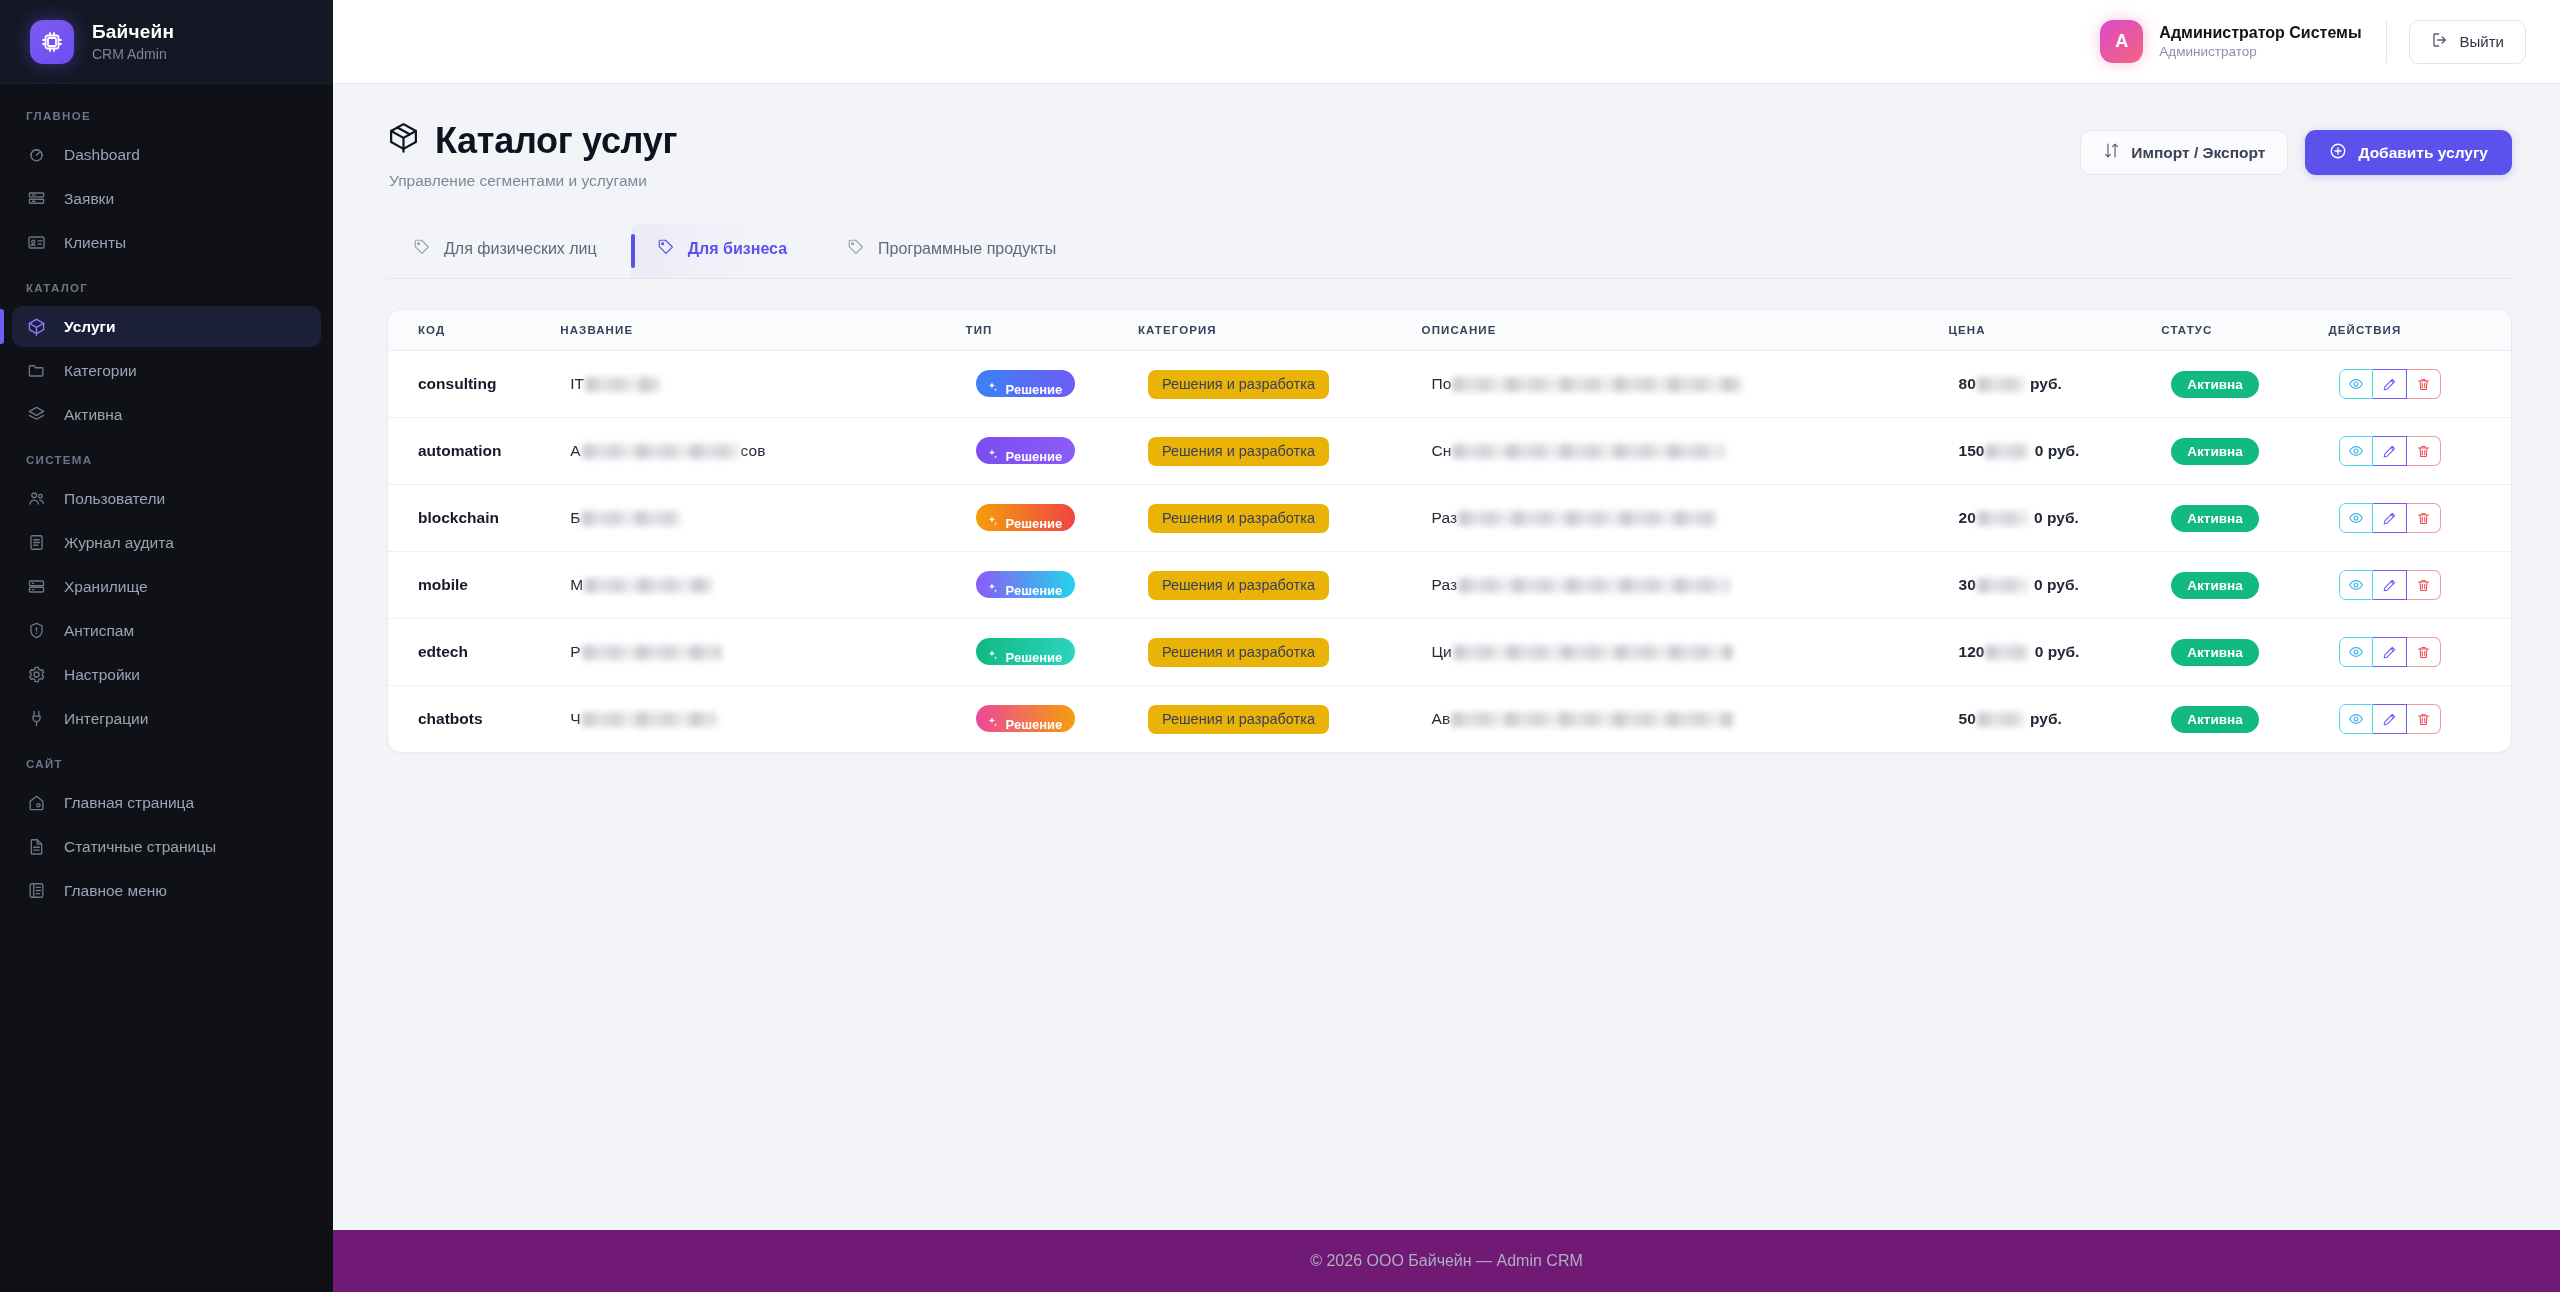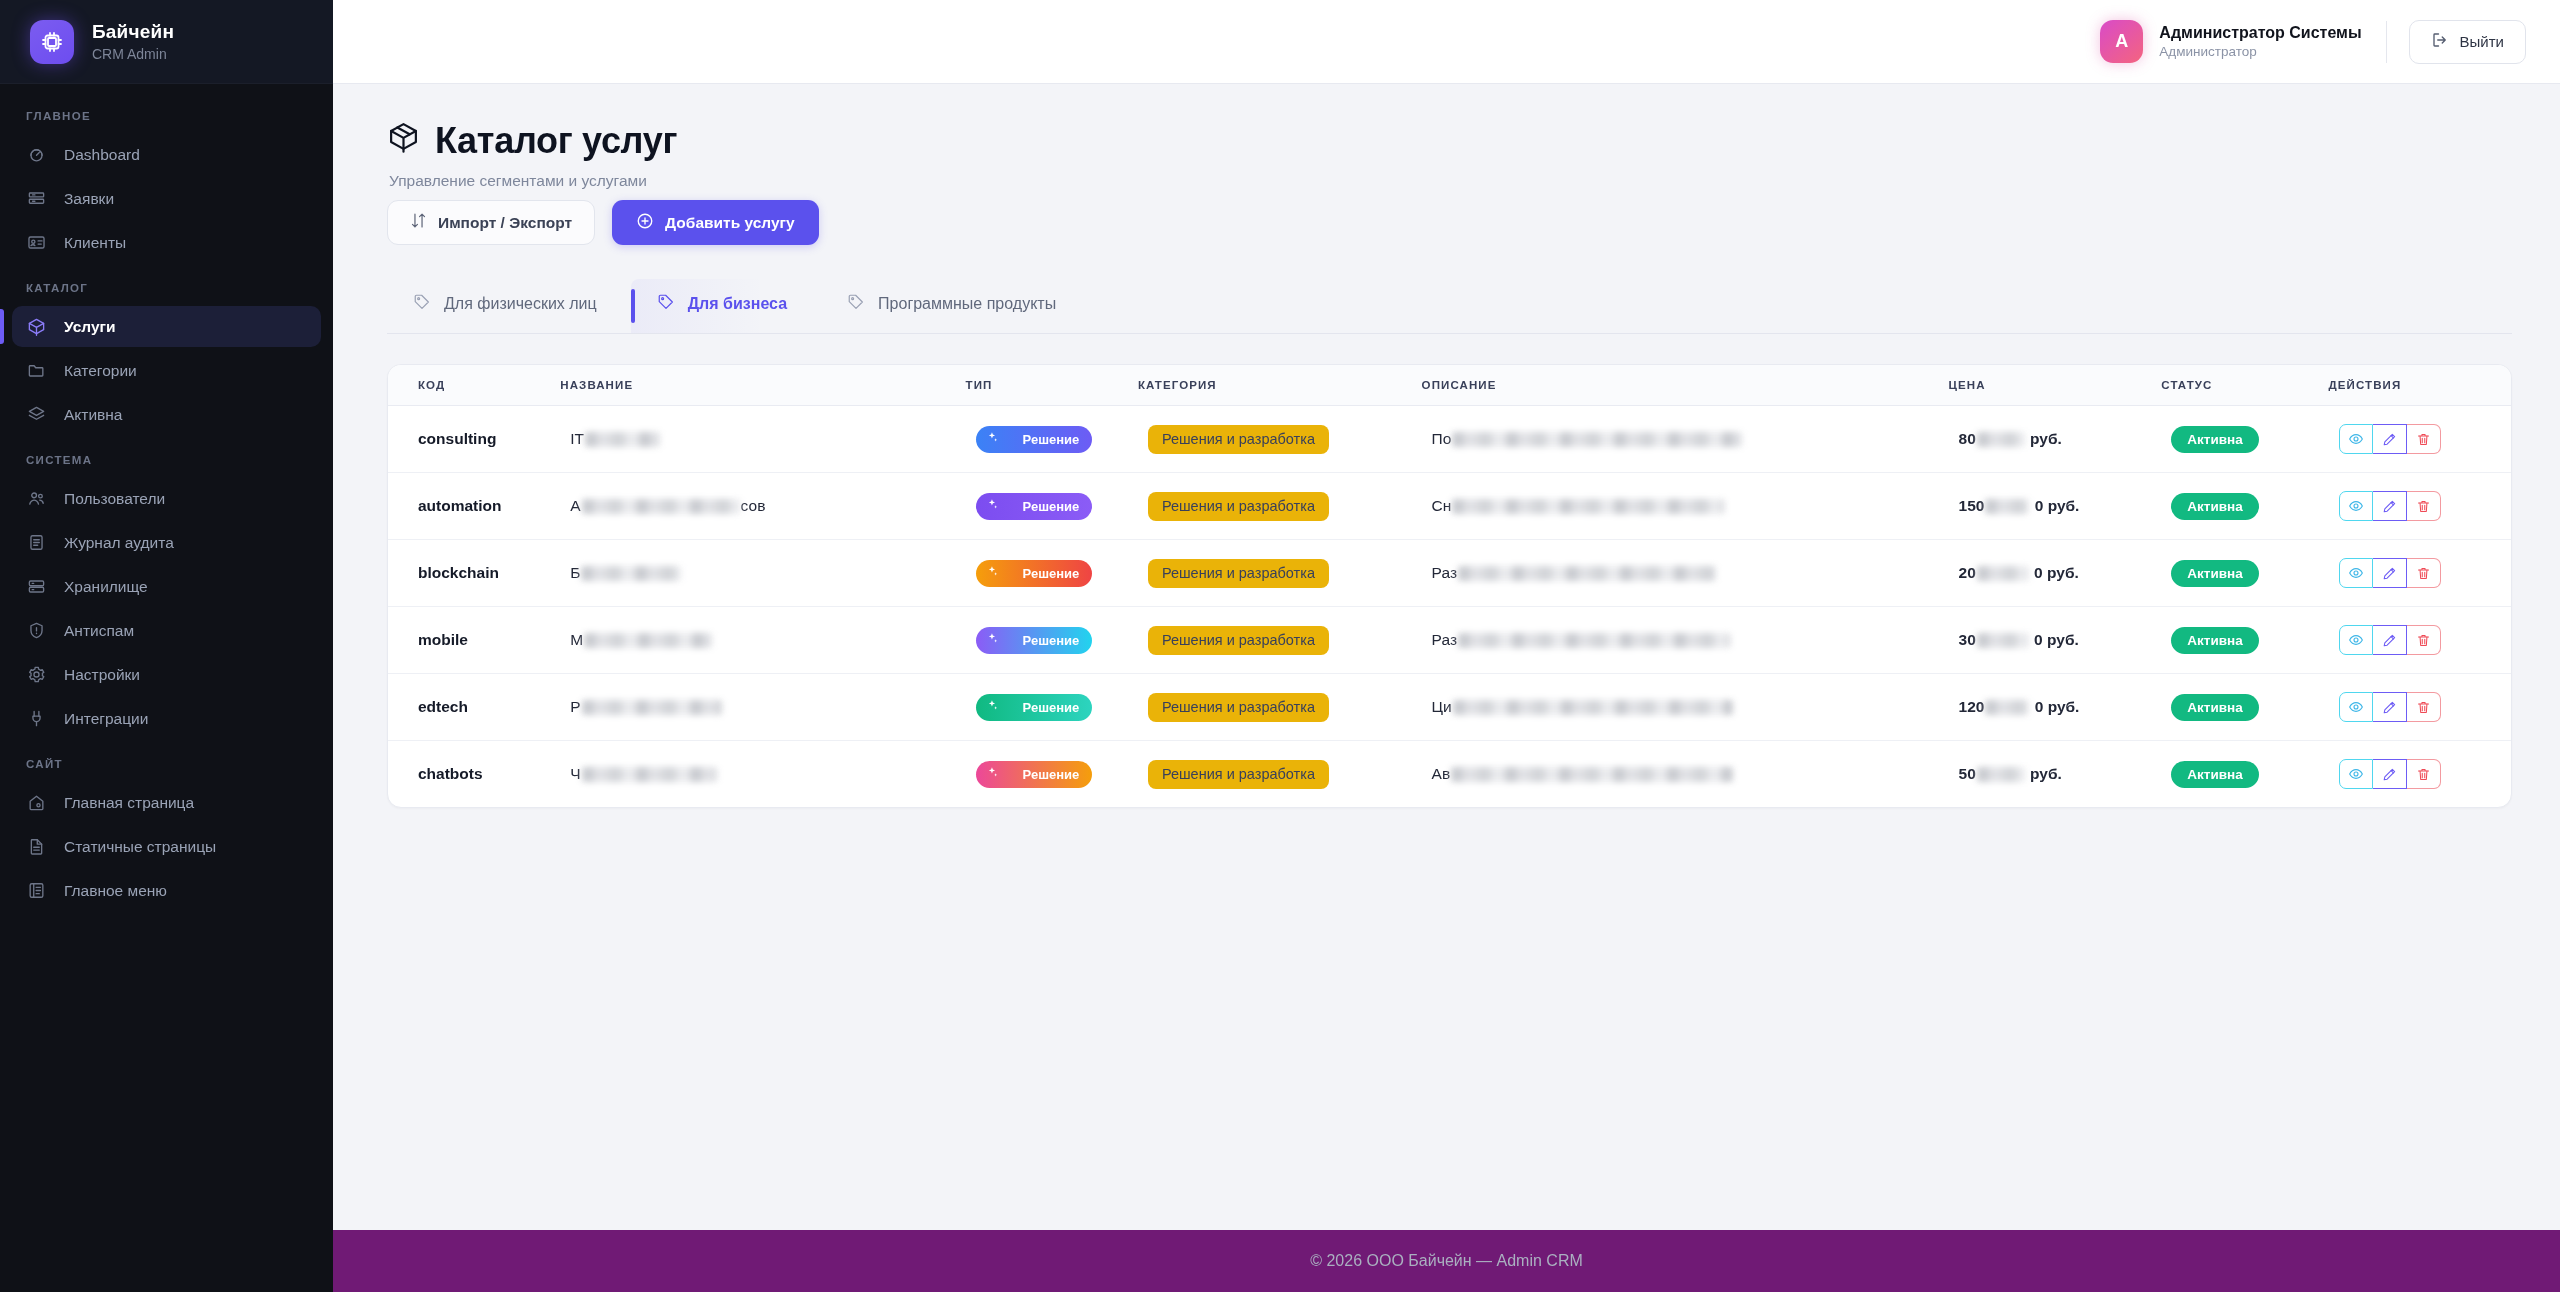--- a/index.html
+++ b/index.html
@@ -93,21 +93,21 @@
     display: flex; align-items: center; gap: 11px;
     height: 44px; padding: 0 21px;
     border: 1px solid #e1e4ec; border-radius: 10px;
     background: #fff; color: #2e3444; font-size: 15px;
     cursor: pointer;
   }
   .logout-btn svg { width: 18px; height: 18px; stroke: #555d70; fill: none; stroke-width: 1.8; }
 
   .content { flex: 1 1 auto; padding: 36px 48px 0 54px; overflow: hidden; }
 
-  .page-head { display: flex; align-items: flex-start; justify-content: space-between; flex-direction: column; }
+  .page-head { display: flex; align-items: flex-start; justify-content: space-between; }
   .page-title-wrap { display: flex; flex-direction: column; }
   .page-title {
     display: flex; align-items: center; gap: 15px;
     font-size: 36px; font-weight: bold; color: #0e1320; letter-spacing: -.3px;
   }
   .page-title svg { width: 33px; height: 33px; stroke: #0e1320; fill: none; stroke-width: 1.6; }
   .page-sub { color: #7e879c; font-size: 15.5px; margin: 10px 0 0 2px; }
 
   .head-actions { display: flex; align-items: center; gap: 17px; padding-top: 10px; }
   .btn-ghost {
@@ -200,21 +200,21 @@
     background: repeating-linear-gradient(90deg,
       #c9cbd0 0px, #c9cbd0 12px, #dfe0e4 12px, #dfe0e4 26px,
       #d2d4d8 26px, #d2d4d8 40px, #e8e9ec 40px, #e8e9ec 54px);
     filter: blur(3.2px);
     opacity: .95;
     margin: 0 1px;
   }
   .name-cell, .desc-cell, .price-cell { display: flex; align-items: center; gap: 0; }
 
   .badge-type {
-    display: inline-flex; align-items: center; gap: 24px;
+    display: inline-flex; align-items: flex-end; gap: 7px;
     height: 27px; padding: 0 13px 0 10px;
     border-radius: 14px; color: #fff;
     font-size: 13px; font-weight: bold;
   }
   .badge-type svg { width: 13px; height: 13px; fill: #fff; }
 
   .chip-cat {
     display: inline-flex; align-items: center;
     height: 29px; padding: 0 14px; border-radius: 8px;
     background: #eab308; color: #39405a; font-size: 14.5px;

